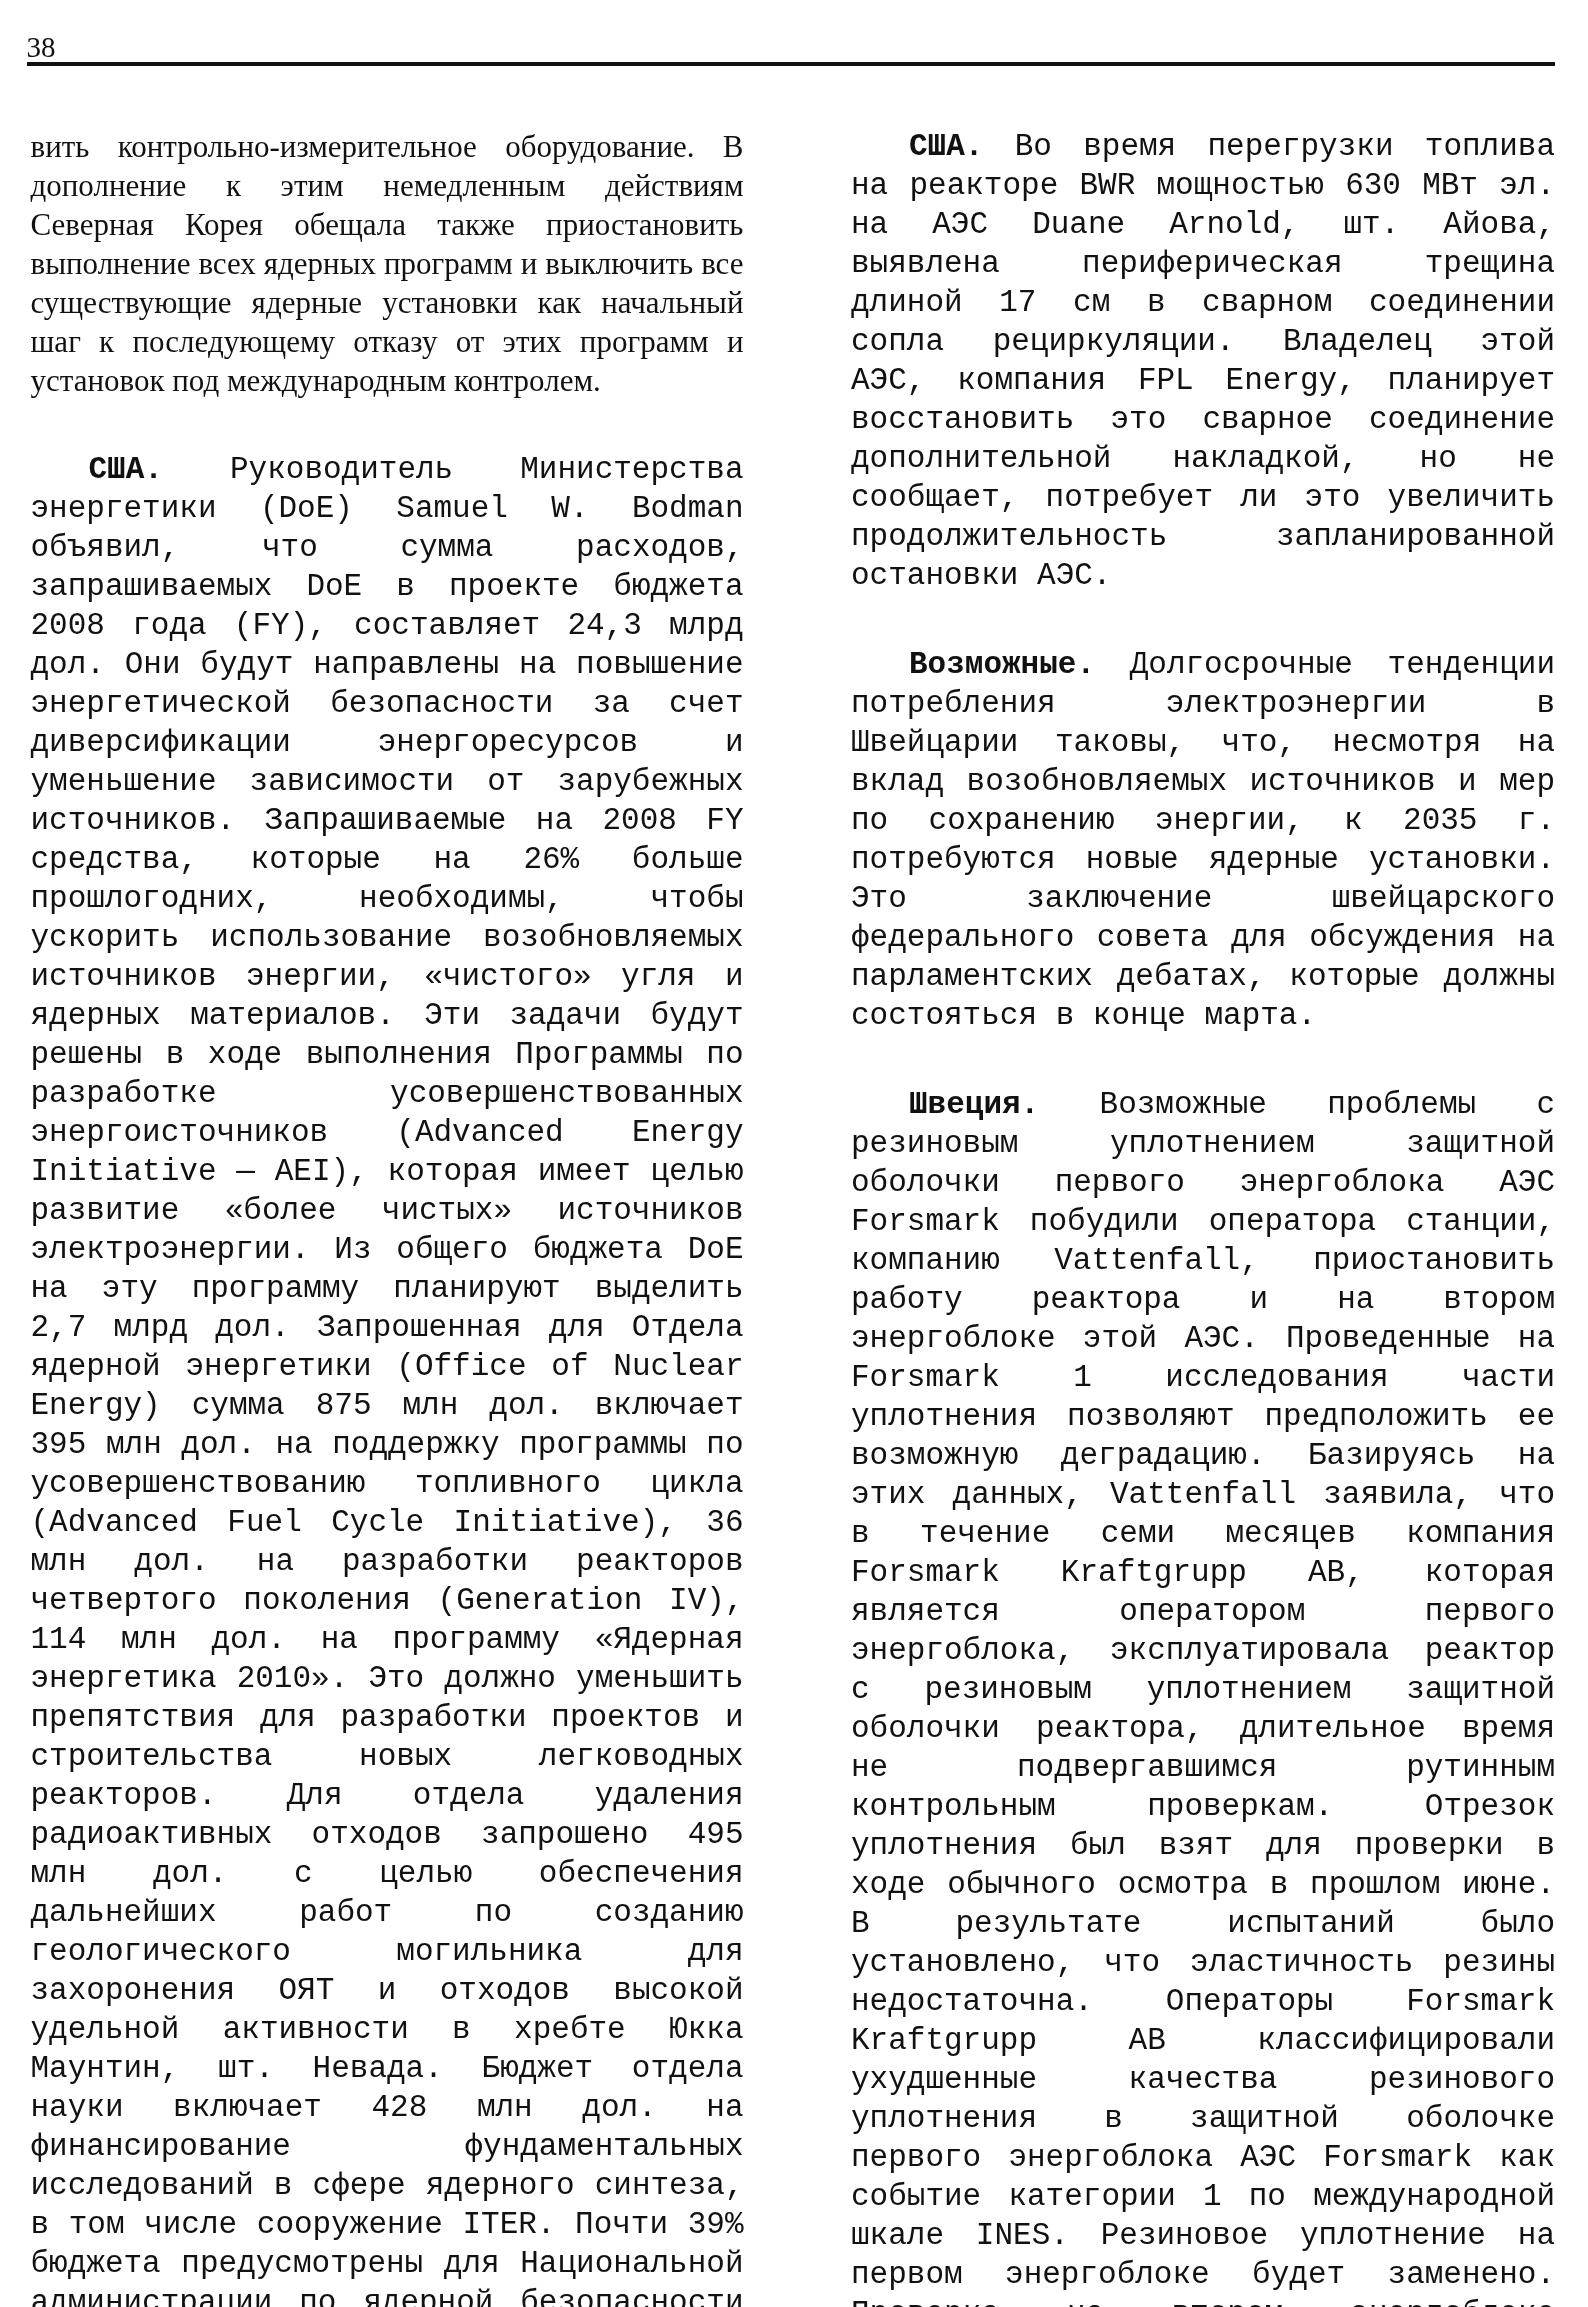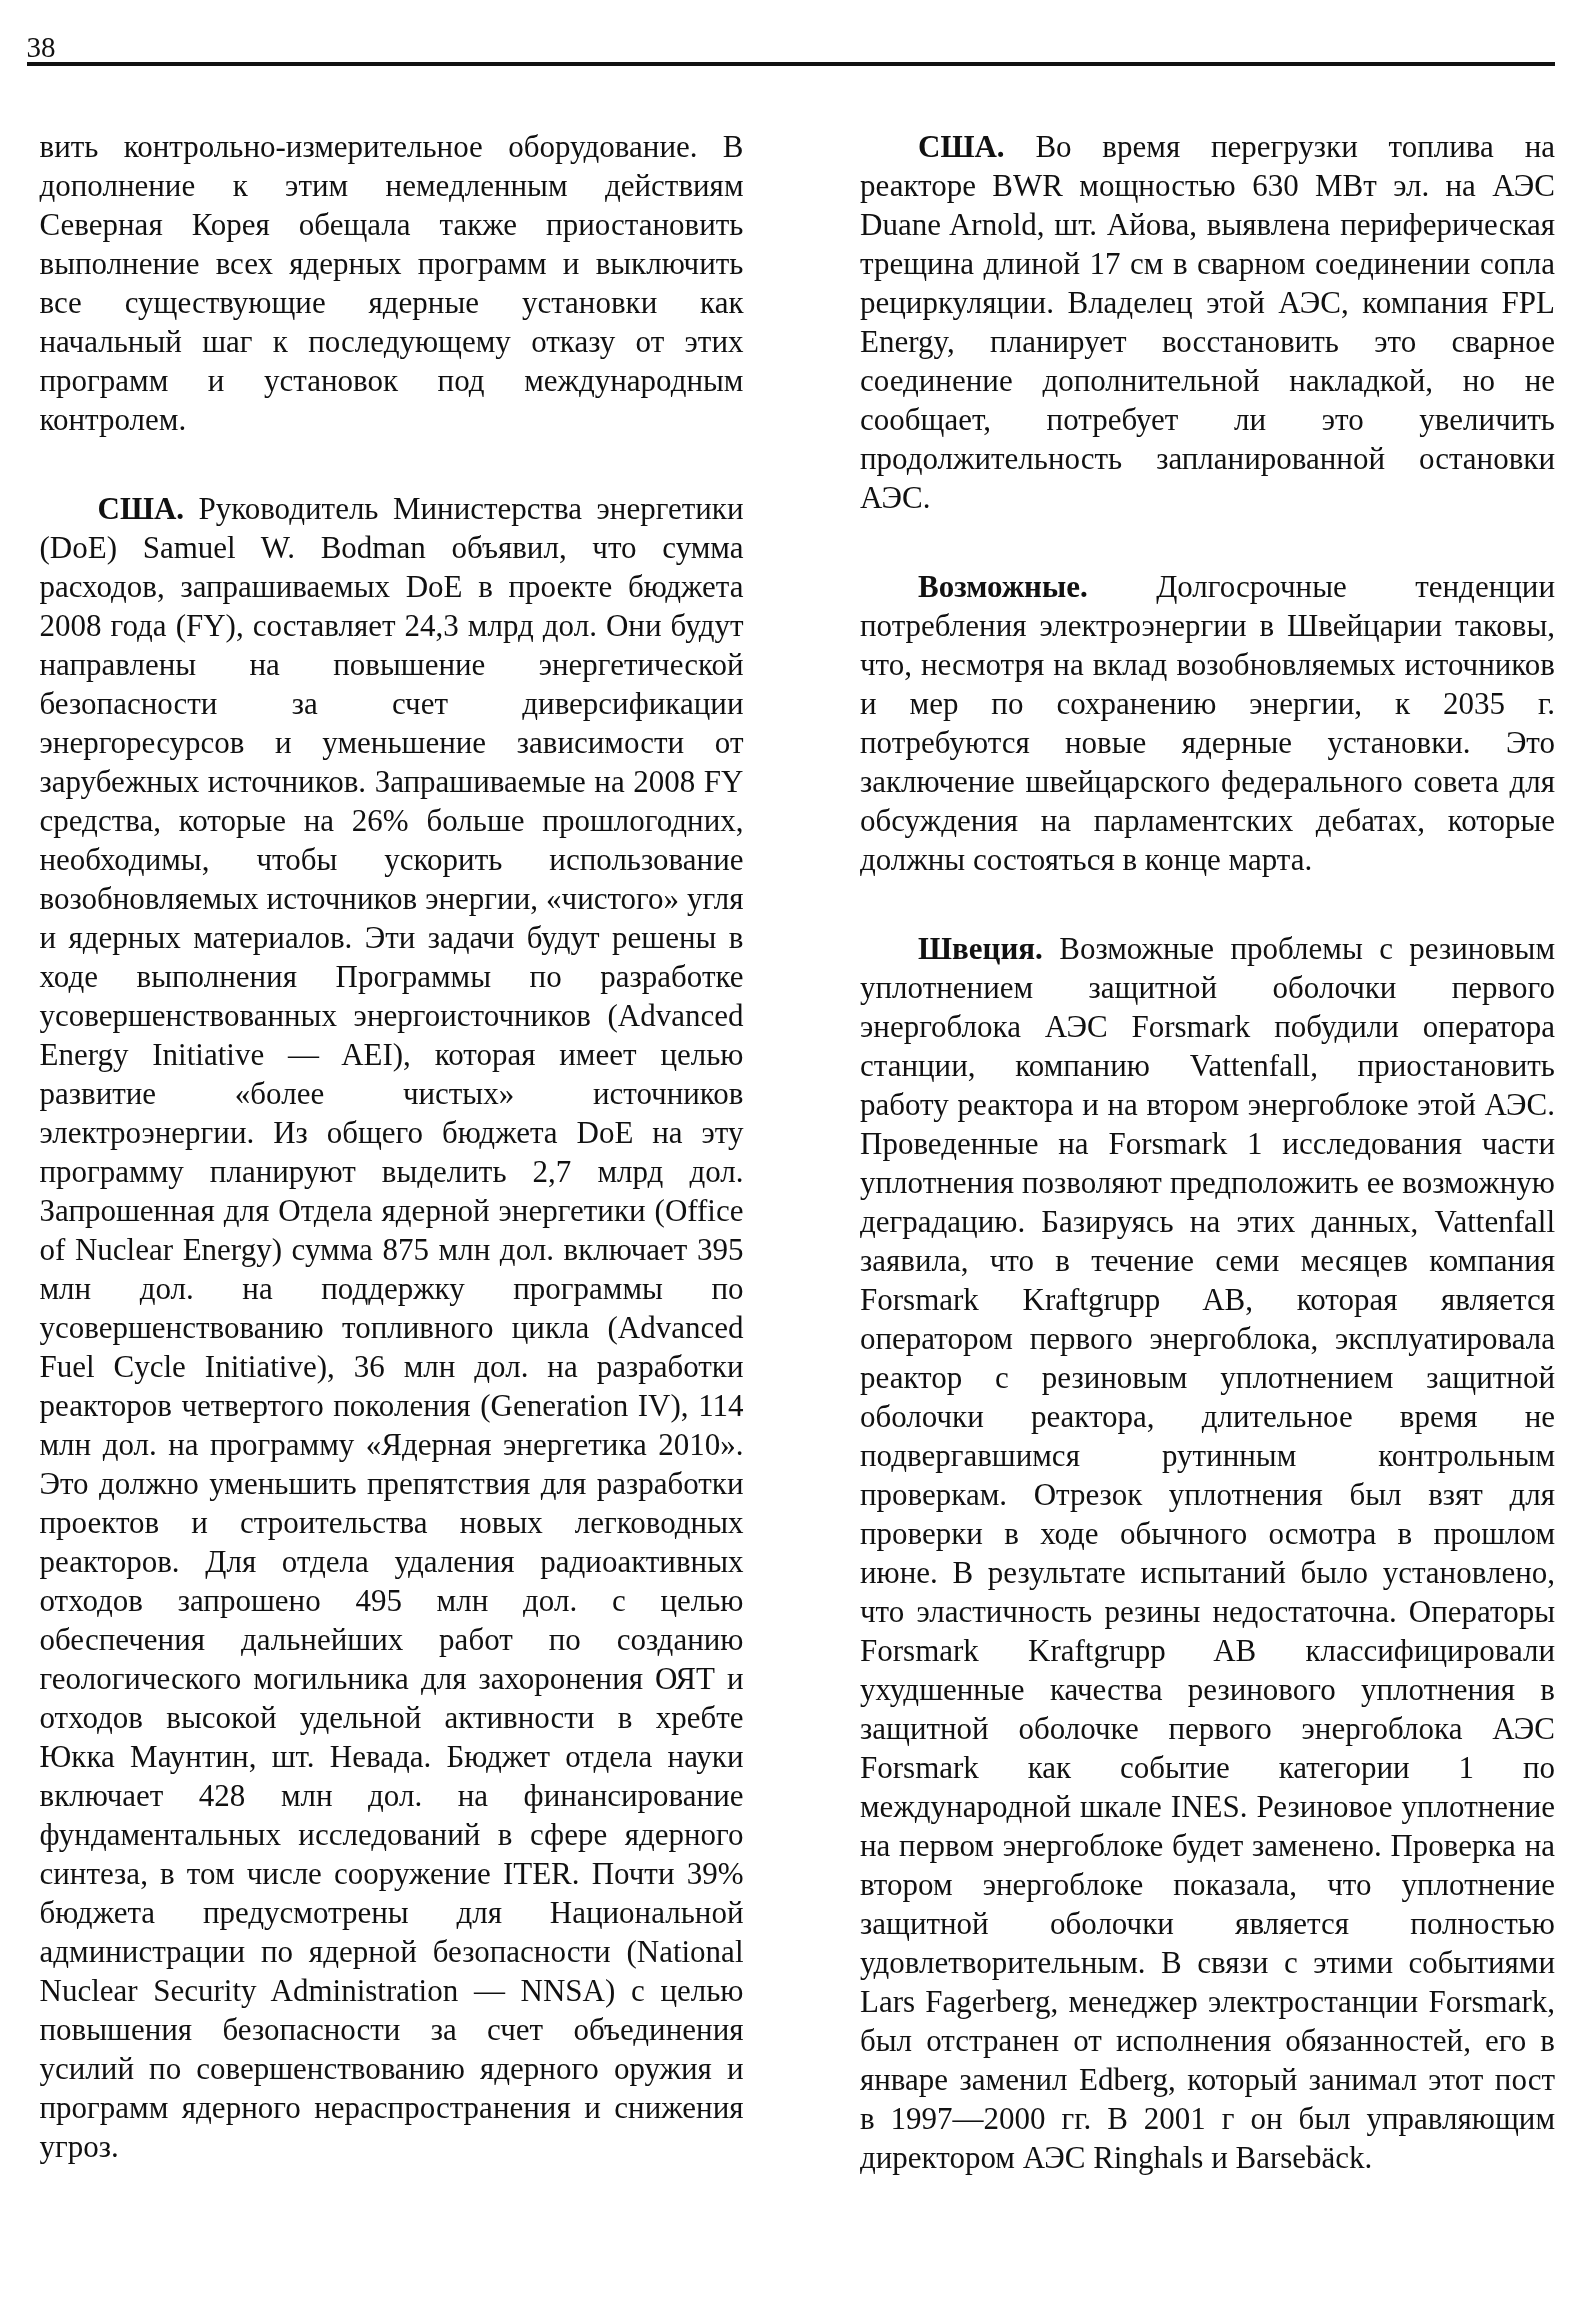--- a/index.html
+++ b/index.html
@@ -45,25 +45,26 @@
     }
     .column.left {
       left: 26.5px;
       width: 717px;
     }
     .column.right {
       left: 847px;
       width: 708px;
     }
     .para {
-      margin: 0 0 50px 13px;
+      margin: 0 0 50px 4px;
       text-indent: 0;
     }
     .para.indent {
       text-indent: 58px;
+      font-family: Liberation Mono, monospace;
     }
     .para.cont {
       text-indent: 0;
     }
     .lead {
       font-weight: bold;
     }
   </style>
 </head>
 <body>

